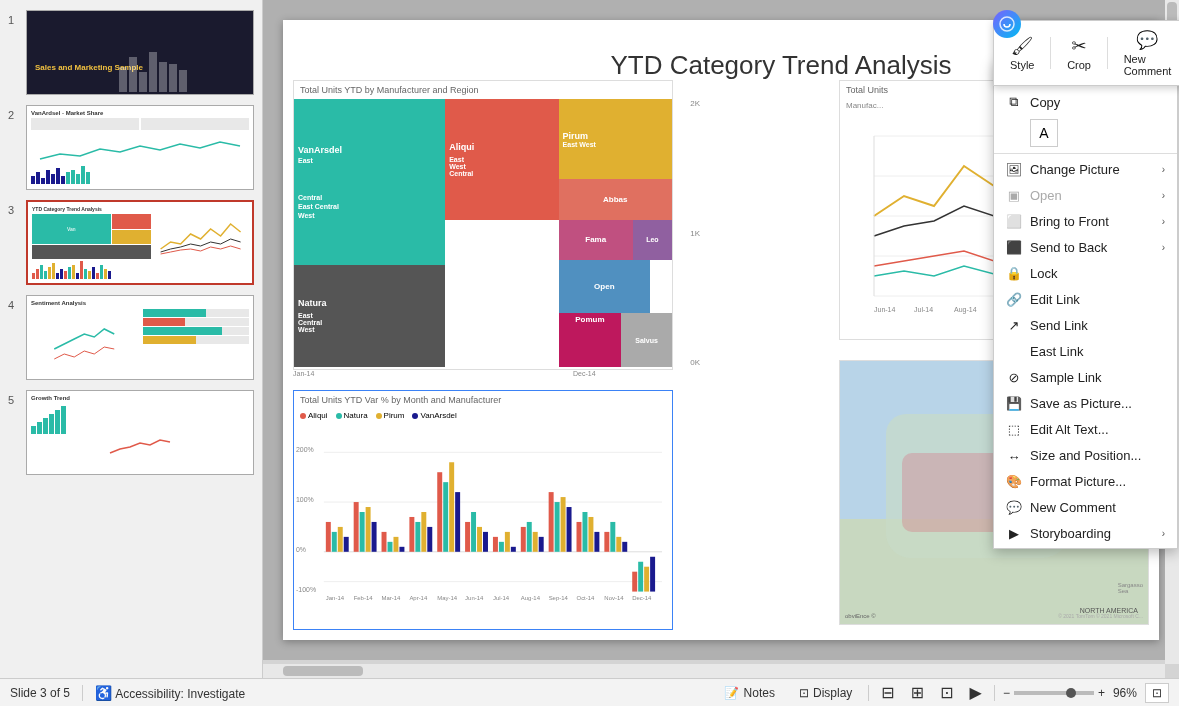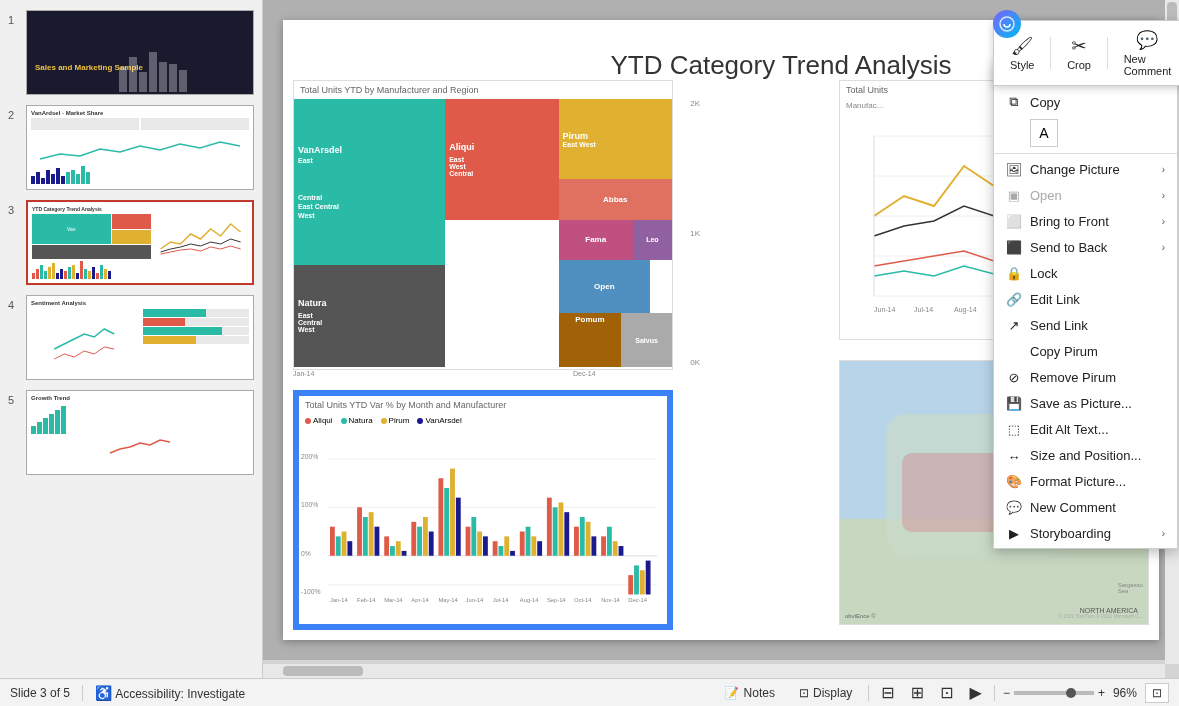--- a/index.html
+++ b/index.html
@@ -30,21 +30,21 @@
 
     
     .treemap { position: absolute; top: 60px; left: 10px; width: 380px; height: 290px; background: #fff; border: 1px solid #ddd; }
     .treemap-title { font-size: 9px; color: #666; padding: 4px 6px; }
     .treemap-cell { display: flex; align-items: center; justify-content: center; font-size: 8px; color: #fff; font-weight: bold; }
 
     
     .line-chart { position: absolute; top: 60px; right: 10px; width: 310px; height: 260px; background: #fff; border: 1px solid #ddd; }
 
     
-    .bar-chart { position: absolute; top: 370px; left: 10px; width: 380px; height: 240px; background: #fff; border: 6px solid #3b82f6; }
+    .bar-chart { position: absolute; top: 370px; left: 10px; width: 380px; height: 240px; background: #fff; border: 1px solid #3b82f6; }
     .bar-chart-title { font-size: 9px; color: #666; padding: 4px 6px; }
 
     
     .map-chart { position: absolute; top: 340px; right: 10px; width: 310px; height: 265px; background: #b8d4e8; border: 1px solid #ddd; overflow: hidden; }
 
     
     .context-menu { position: absolute; top: 60px; left: 730px; width: 185px; background: #fff; border: 1px solid #ccc; box-shadow: 0 4px 12px rgba(0,0,0,0.25); z-index: 100; padding: 2px 0; }
     .menu-item { display: flex; align-items: center; padding: 5px 12px; cursor: pointer; font-size: 13px; color: #222; gap: 8px; white-space: nowrap; }
     .menu-item.disabled { color: #aaa; }
     .menu-item .arrow { margin-left: auto; font-size: 10px; color: #555; }
@@ -81,21 +81,21 @@
     .tmap-vanardsel { background: #2abba7; }
     .tmap-aliqui { background: #e05a4a; }
     .tmap-pirum { background: #e0b030; }
     .tmap-quibus { background: #3a7fc1; }
     .tmap-natura { background: #555; }
     .tmap-currus { background: #4ac0e0; }
     .tmap-abbas { background: #e07060; }
     .tmap-fama { background: #c05080; }
     .tmap-victoria { background: #c05080; }
     .tmap-barba { background: #5090c0; }
-    .tmap-pomum { background: #a16207; }
+    .tmap-pomum { background: #be185d; }
     .tmap-salvus { background: #aaa; }
     .tmap-leo { background: #9060a0; }
 
     .notes-tab { display: flex; align-items: center; gap: 4px; cursor: pointer; padding: 2px 8px; }
     .display-btn { display: flex; align-items: center; gap: 4px; cursor: pointer; padding: 2px 8px; }
 
     
     .s1-bg { background: #1a1a2e; width: 100%; height: 100%; position: relative; }
     .s1-title { color: #f0c040; font-size: 8px; font-weight: bold; position: absolute; bottom: 22px; left: 8px; }
     .s1-bars { position: absolute; bottom: 0; right: 0; width: 60%; height: 40%; display: flex; align-items: flex-end; gap: 2px; padding: 2px; }
@@ -580,26 +580,26 @@
             <span>Edit Link</span>
           </div>
 
           <div class="menu-item">
             <span class="menu-icon">↗</span>
             <span>Send Link</span>
           </div>
 
           <div class="menu-item">
             <span class="menu-icon"></span>
-            <span>Copy Pirum</span>
+            <span>East Link</span>
           </div>
 
           <div class="menu-item">
             <span class="menu-icon">⊘</span>
-            <span>Remove Pirum</span>
+            <span>Sample Link</span>
           </div>
 
           <div class="menu-item">
             <span class="menu-icon">💾</span>
             <span>Save as Picture...</span>
           </div>
 
           <div class="menu-item">
             <span class="menu-icon">⬚</span>
             <span>Edit Alt Text...</span>

